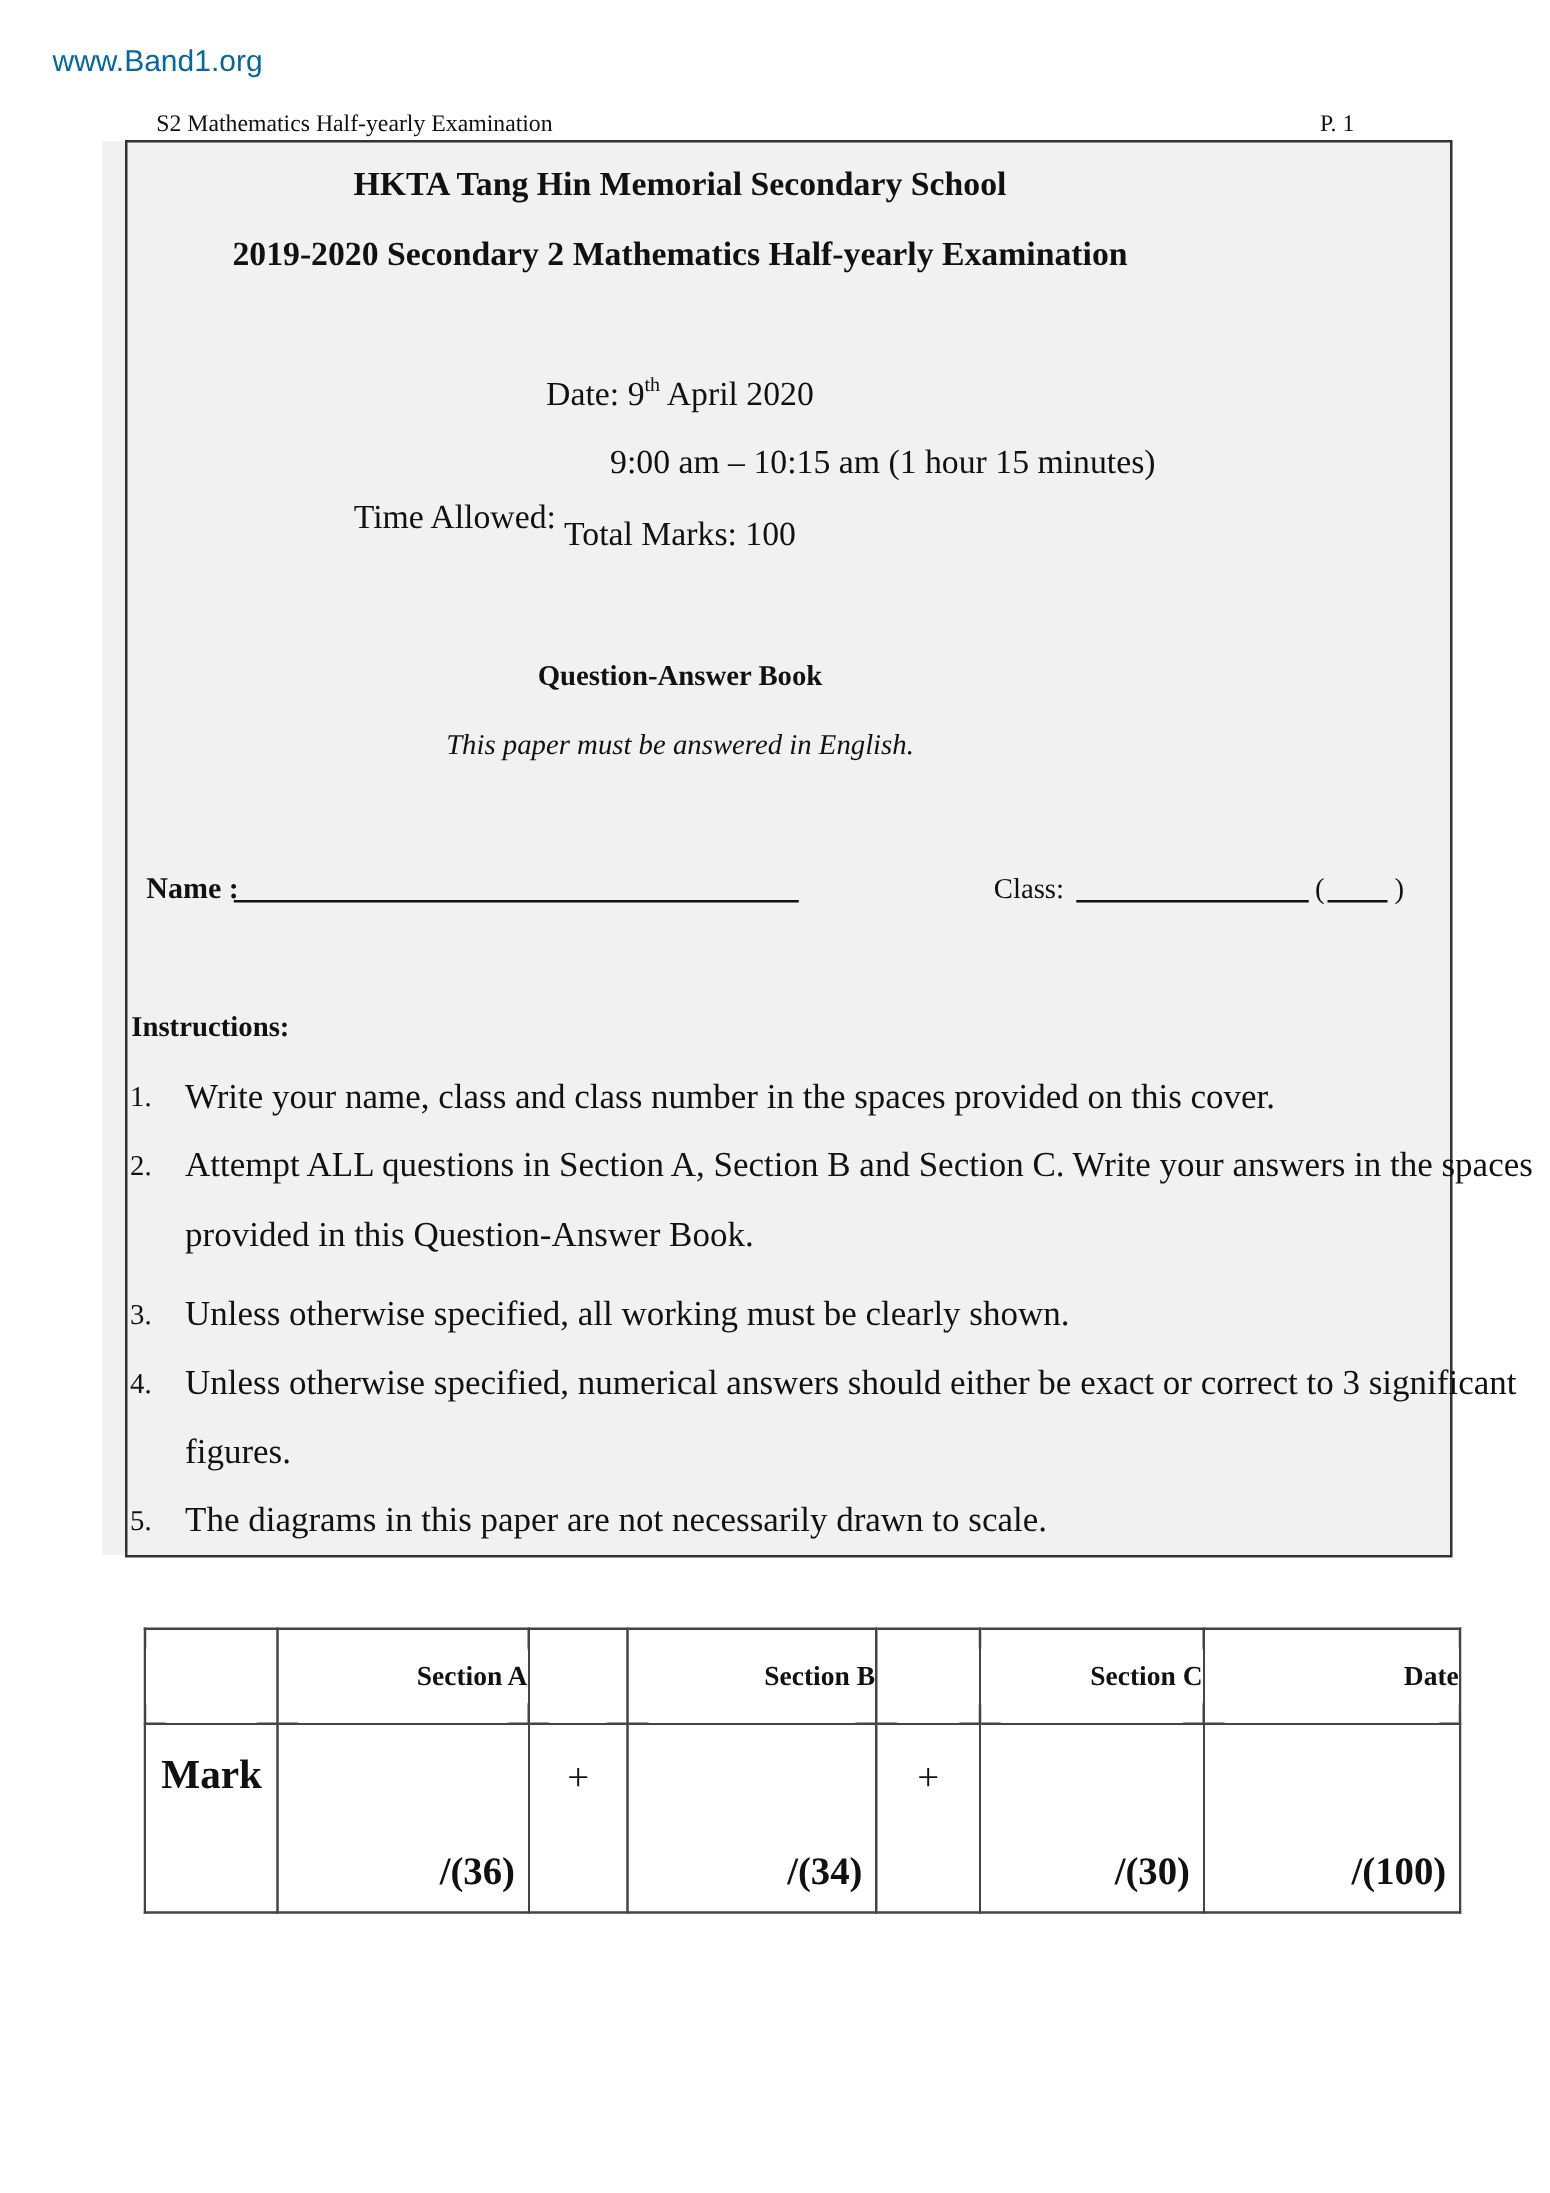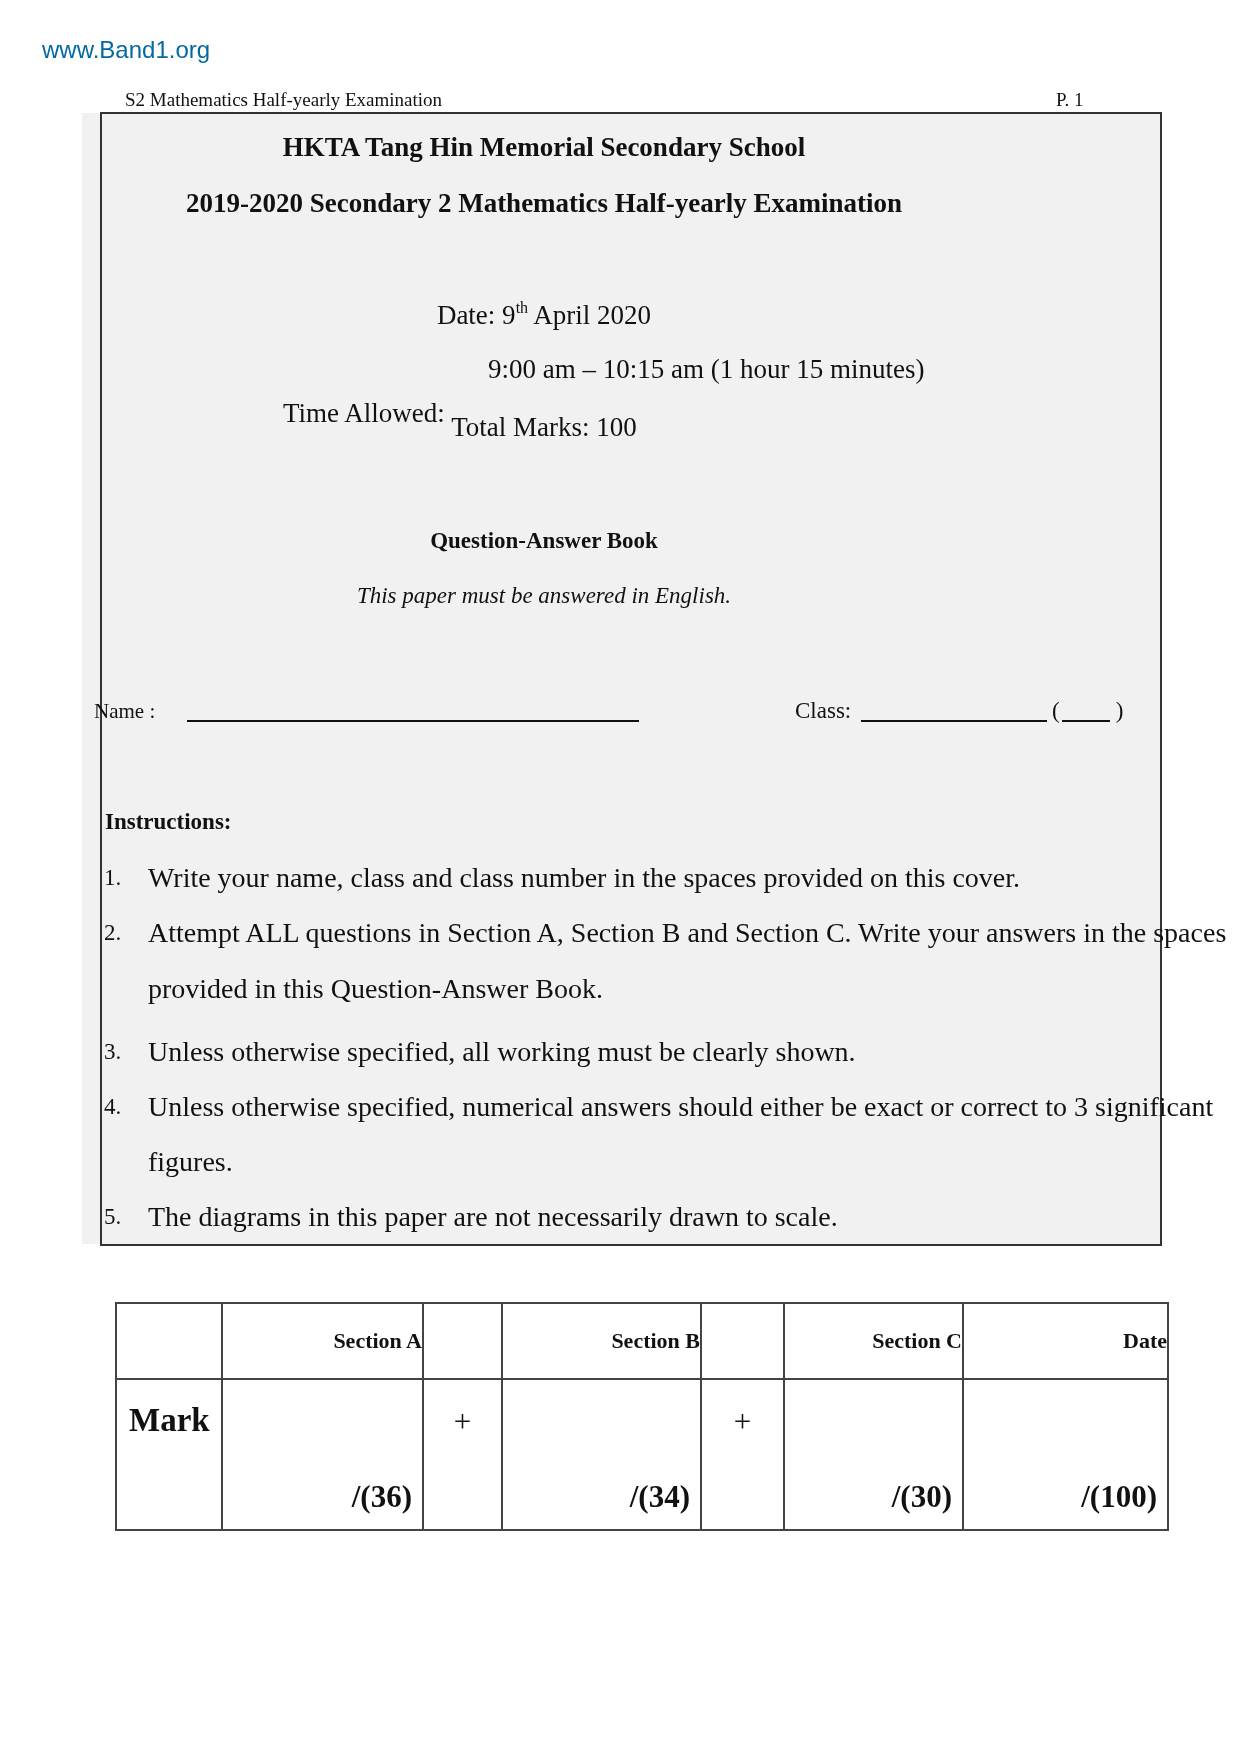--- a/index.html
+++ b/index.html
@@ -21,21 +21,21 @@
 
     #exam-date { top: 299px; font-size: 27px; line-height: 32px; }
     #exam-date sup { font-size: 16px; vertical-align: 11px; line-height: 0; }
     #time-label { left: 283px; top: 353px; font-size: 27px; line-height: 32px; margin-top: 44px; }
     #time-value { left: 488px; top: 353px; font-size: 27px; line-height: 32px; }
     #total-marks { top: 411px; font-size: 27px; line-height: 32px; }
 
     #book-title { top: 527px; font-size: 23px; line-height: 28px; font-weight: bold; }
     #language-note { top: 582px; font-size: 23px; line-height: 28px; font-style: italic; }
 
-    #name-label { left: 94px; top: 697px; font-size: 21px; line-height: 28px; font-weight: normal; }
+    #name-label { left: 117px; top: 697px; font-size: 24px; line-height: 28px; font-weight: bold; }
     #name-line { left: 187px; top: 720px; width: 452px; height: 0; border-bottom: 2px solid #111; }
     #class-label { left: 795px; top: 697px; font-size: 23px; line-height: 28px; }
     #class-line { left: 861px; top: 720px; width: 186px; height: 0; border-bottom: 2px solid #111; }
     #class-number { left: 1052px; top: 697px; font-size: 23px; line-height: 28px; }
     #class-number-line { left: 1062px; top: 720px; width: 48px; height: 0; border-bottom: 2px solid #111; }
 
     #instructions-heading { left: 105px; top: 808px; font-size: 23px; line-height: 28px; font-weight: bold; }
     .instr-num { left: 104px; font-size: 23px; line-height: 28px; }
     .instr-text { left: 148px; font-size: 28px; line-height: 28px; }
 

